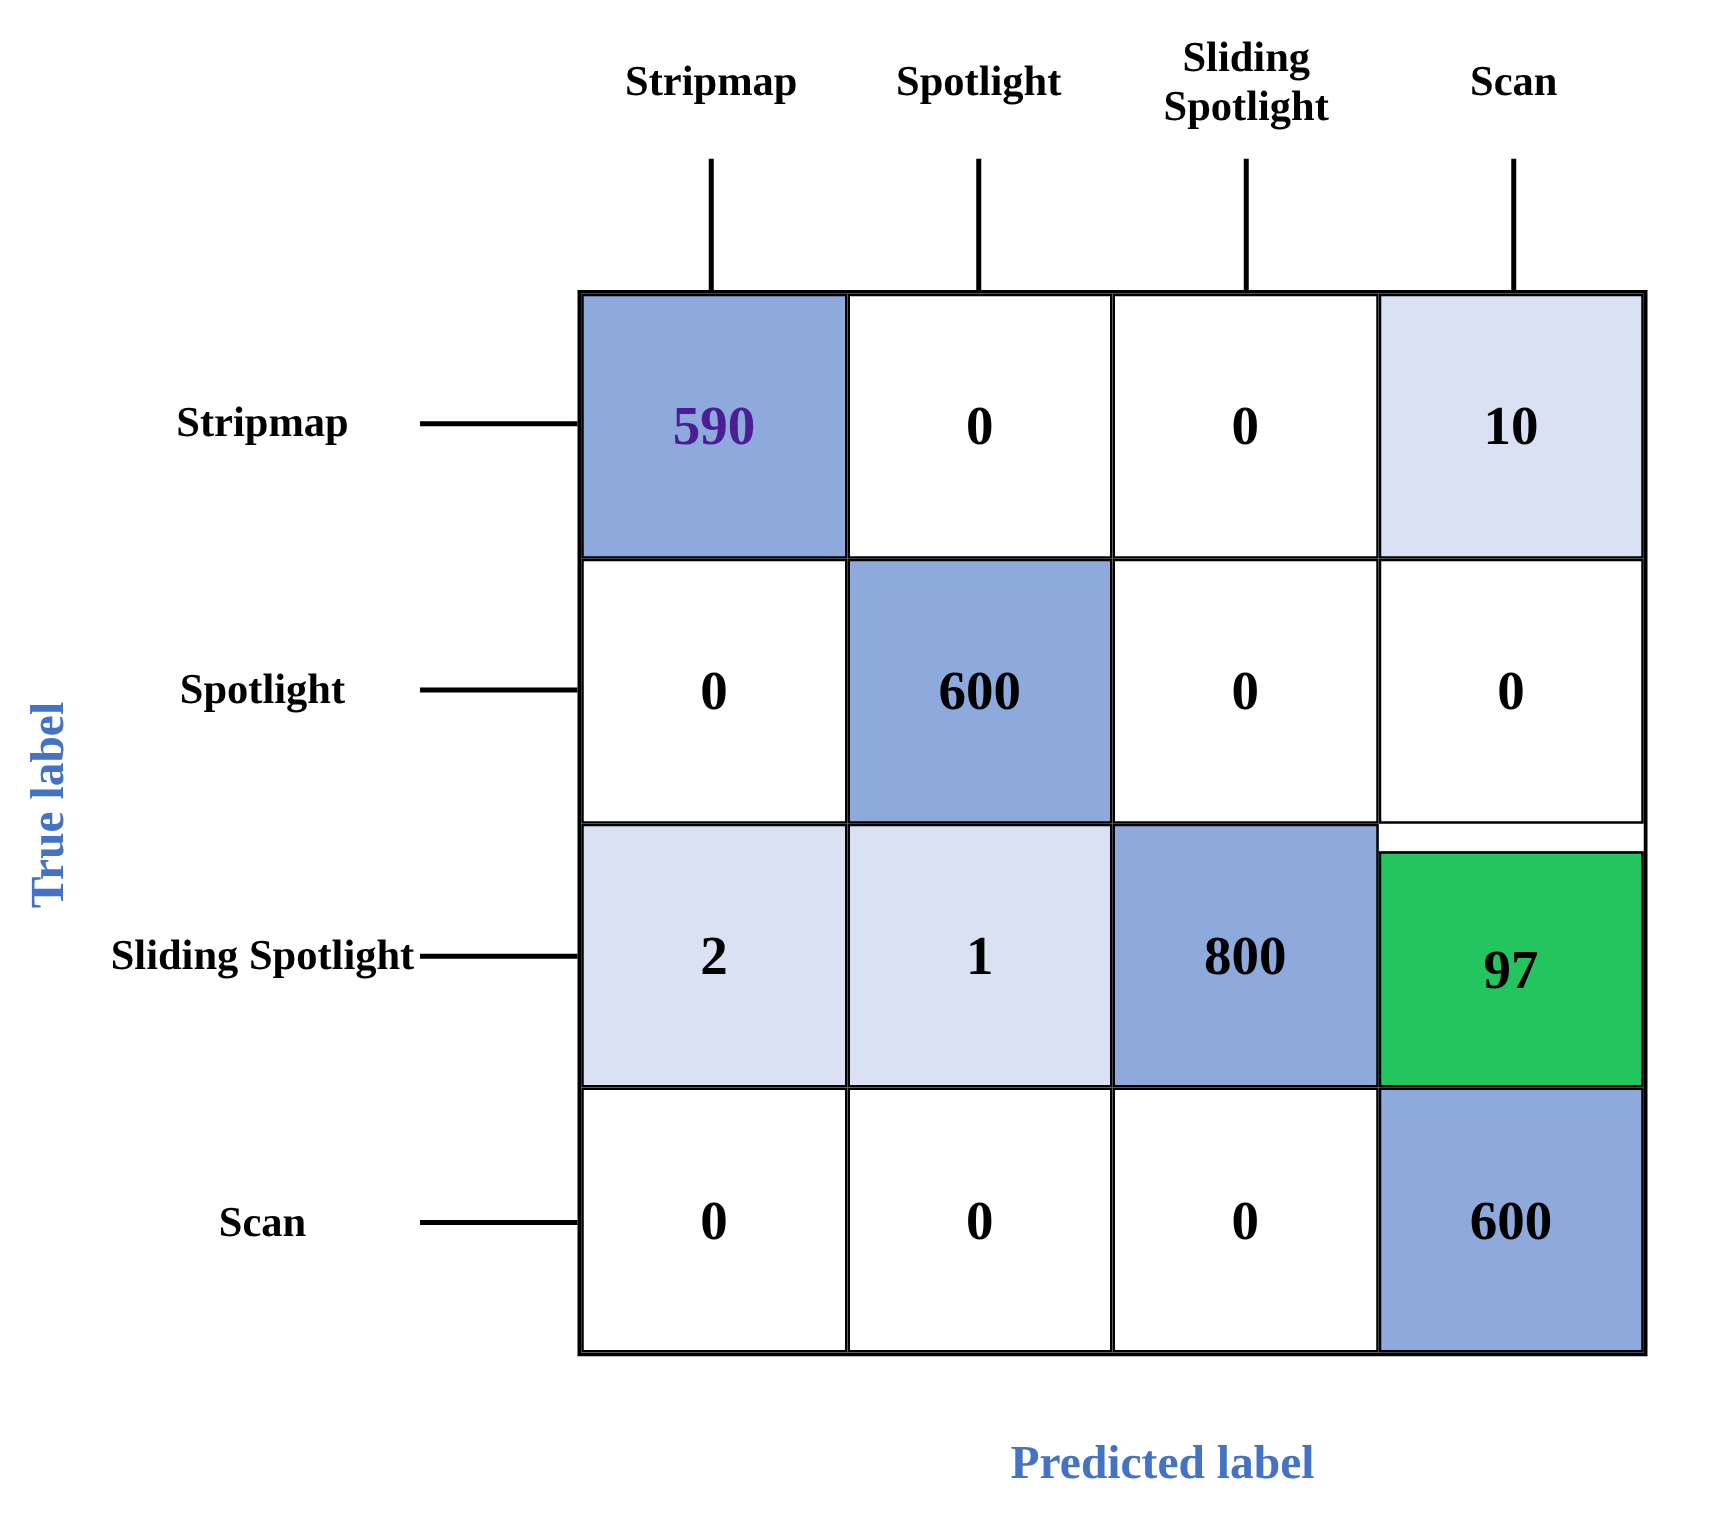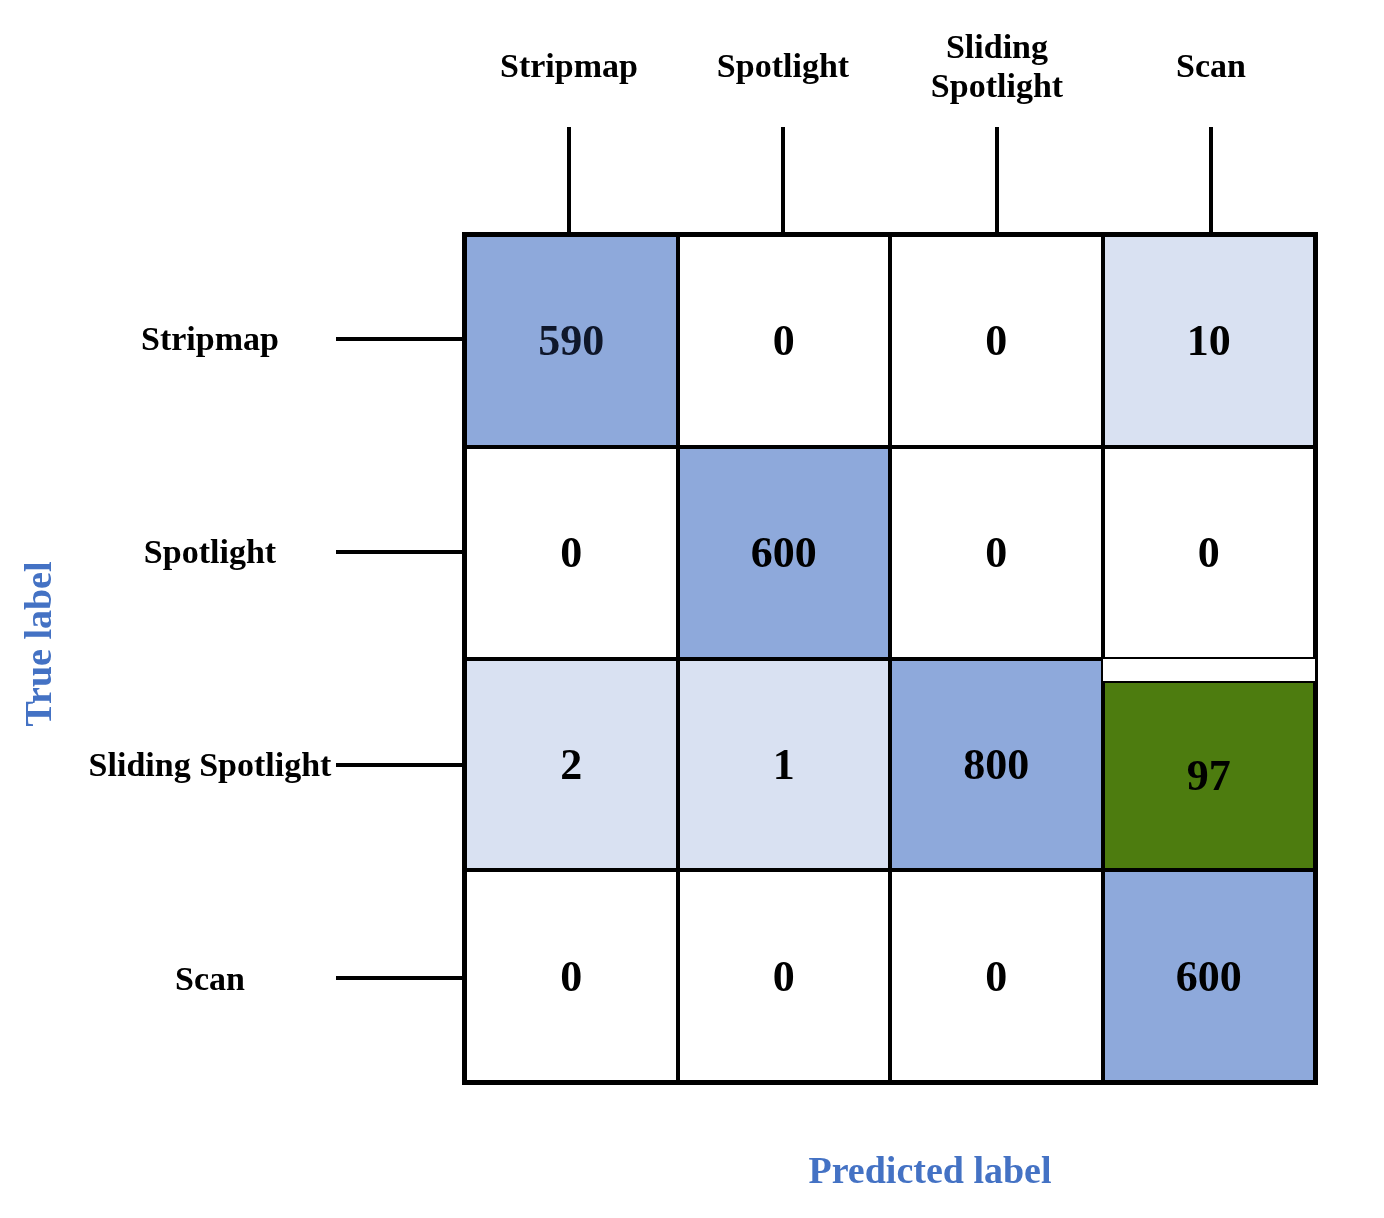--- a/index.html
+++ b/index.html
@@ -123,32 +123,32 @@
       <div class="row-tick" style="top: 336.625px;"></div>
       <div class="row-header" style="top: 445.25px;">Spotlight</div>
       <div class="row-tick" style="top: 549.875px;"></div>
       <div class="row-header" style="top: 658.5px;">Sliding Spotlight</div>
       <div class="row-tick" style="top: 763.125px;"></div>
       <div class="row-header" style="top: 871.75px;">Scan</div>
       <div class="row-tick" style="top: 976.375px;"></div>
     </div>
 
   <div class="matrix" id="matrix">
-      <div class="cell" style="background: rgb(142, 169, 219); color: #0f172a;">590</div>
+      <div class="cell" style="background: rgb(142, 169, 219); color: #4c1d95;">590</div>
       <div class="cell" style="background: rgb(255, 255, 255); color: rgb(0, 0, 0);">0</div>
       <div class="cell" style="background: rgb(255, 255, 255); color: rgb(0, 0, 0);">0</div>
       <div class="cell" style="background: rgb(217, 225, 242); color: rgb(0, 0, 0);">10</div>
       <div class="cell" style="background: rgb(255, 255, 255); color: rgb(0, 0, 0);">0</div>
       <div class="cell" style="background: rgb(142, 169, 219); color: rgb(0, 0, 0);">600</div>
       <div class="cell" style="background: rgb(255, 255, 255); color: rgb(0, 0, 0);">0</div>
       <div class="cell" style="background: rgb(255, 255, 255); color: rgb(0, 0, 0);">0</div>
       <div class="cell" style="background: rgb(217, 225, 242); color: rgb(0, 0, 0);">2</div>
       <div class="cell" style="background: rgb(217, 225, 242); color: rgb(0, 0, 0);">1</div>
       <div class="cell" style="background: rgb(142, 169, 219); color: rgb(0, 0, 0);">800</div>
-      <div class="cell" style="background: #4d7c0f; color: rgb(0, 0, 0); margin-top: 22px;">97</div>
+      <div class="cell" style="background: #22c55e; color: rgb(0, 0, 0); margin-top: 22px;">97</div>
       <div class="cell" style="background: rgb(255, 255, 255); color: rgb(0, 0, 0);">0</div>
       <div class="cell" style="background: rgb(255, 255, 255); color: rgb(0, 0, 0);">0</div>
       <div class="cell" style="background: rgb(255, 255, 255); color: rgb(0, 0, 0);">0</div>
       <div class="cell" style="background: rgb(142, 169, 219); color: rgb(0, 0, 0);">600</div>
     </div>
 
   <div class="ylabel" style="color: rgb(68, 114, 196);">True label</div>
   <div class="xlabel" style="color: rgb(68, 114, 196);">Predicted label</div>
 
 </div>

